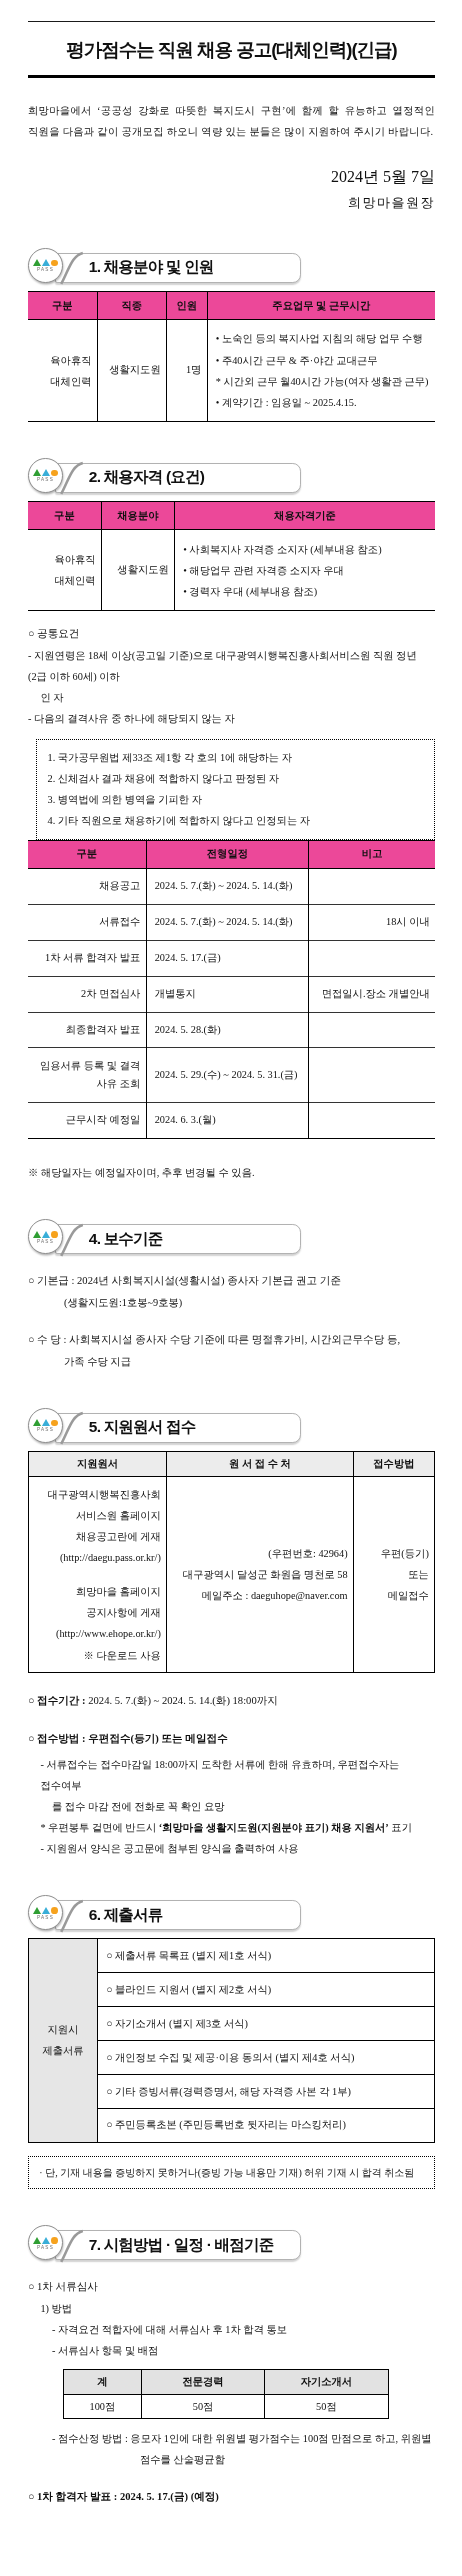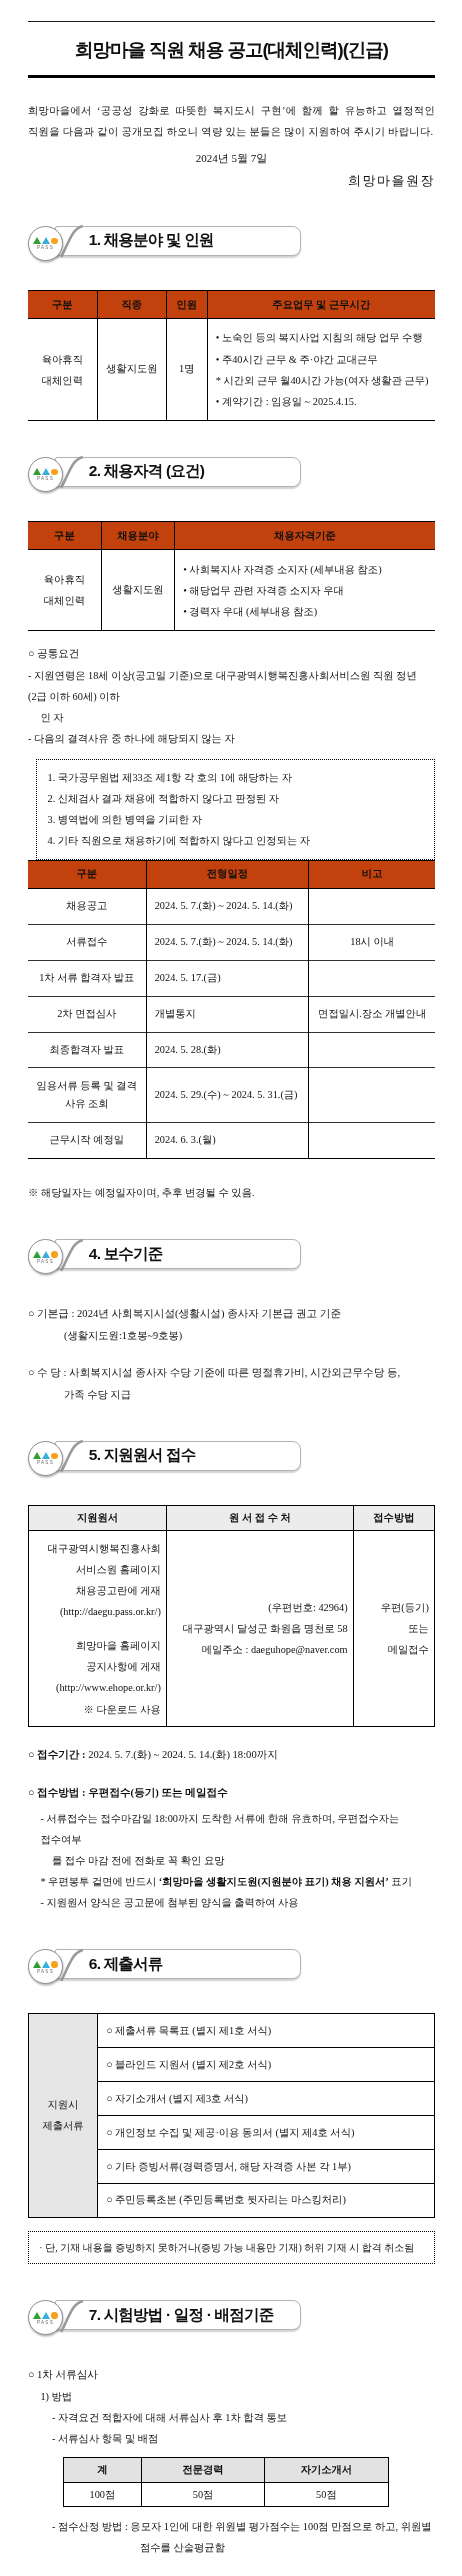--- a/index.html
+++ b/index.html
@@ -4,39 +4,39 @@
 <style>
 *{margin:0;padding:0;box-sizing:border-box}
 html,body{background:#fff}
 body{width:463px;font-family:"Liberation Serif","DejaVu Serif",serif;color:#101010}
 .page{width:463px;min-height:2808px;padding:17.5px 28px 36px;background:#fff}
 
 .top-rule{border:none;border-top:0.8px solid #1a1a1a;margin:3.1px 0 15.5px}
 .doc-title{font-family:"Liberation Sans","DejaVu Sans",sans-serif;font-size:18.5px;font-weight:800;text-align:center;letter-spacing:-1px;margin:0 0 13.4px}
 .title-rule{border-top:3.1px solid #000;margin:0 0 23px}
 .intro{font-size:10.3px;line-height:2.0;text-align:justify;word-break:keep-all;letter-spacing:0.3px}
-.doc-date{text-align:center;font-size:11px;margin-top:8px}
+.doc-date{text-align:right;font-size:16px;margin-top:24px}
 .doc-signer{text-align:right;font-size:13px;margin-top:6.2px;letter-spacing:1.5px}
 
-.sec-head{display:flex;align-items:flex-start;margin:36px 0 29px;position:relative}
+.sec-head{display:flex;align-items:flex-end;margin:36px 0 8px;position:relative}
 .badge{width:35px;height:35px;border:1.5px solid #8f8f8f;border-radius:50%;background:#fff;display:flex;flex-direction:column;align-items:center;justify-content:center;z-index:2;box-shadow:0.5px 1.5px 2.1px rgba(0,0,0,.3);flex:0 0 auto}
 .logo-row{display:flex;align-items:flex-end;gap:1px;height:7.7px}
 .tri{width:0;height:0;border-left:4.1px solid transparent;border-right:4.1px solid transparent;border-bottom:7.2px solid #2f9e33;display:inline-block}
 .tri.t-blue{border-bottom-color:#38aed8}
 .dot{width:6.7px;height:6.7px;border-radius:50%;background:#f6a21d;display:inline-block}
 .badge-label{font-family:"Liberation Sans","DejaVu Sans",sans-serif;font-size:4.6px;letter-spacing:1.3px;color:#6e6e6e;margin-top:1px}
 .sec-bar{height:30px;width:246px;margin-left:-8.2px;border:1px solid #b2b2b2;border-radius:2.1px 8.2px 8.2px 2.1px;background:#fff;display:flex;align-items:center;padding-left:33px;position:relative;box-shadow:0 1.5px 1.5px rgba(0,0,0,.18)}
 .swoosh{position:absolute;left:2.1px;top:-2.6px;height:34px;width:27px}
 .sec-title{font-family:"Liberation Sans","DejaVu Sans",sans-serif;font-size:15.5px;font-weight:800;letter-spacing:-0.8px;white-space:nowrap}
 
 table{border-collapse:collapse;width:100%;font-size:10.3px}
 th{font-weight:700}
 .tbl-open{border-top:1.8px solid #000;border-bottom:1.8px solid #000}
-.tbl-open th{background:#c2410c;border-bottom:1.3px solid #000;padding:6.7px 3.1px}
-.tbl-open td{padding:8.2px 5.2px;text-align:center;vertical-align:middle;line-height:1.8}
+.tbl-open th{background:#ec4899;border-bottom:1.3px solid #000;padding:6.7px 3.1px}
+.tbl-open td{padding:8.2px 5.2px;text-align:right;vertical-align:middle;line-height:1.8}
 .tbl-open th+th,.tbl-open td+td{border-left:0.8px solid #000}
 .tbl-open tbody tr+tr td{border-top:0.6px solid #333}
 .cell-left{text-align:left!important;padding-left:8.2px!important}
 
 .tbl-box{border:1.3px solid #000;margin-top:4.1px}
 .tbl-box th{background:#fff;border:0.6px solid #000;border-bottom:1.5px double #000;padding:5.2px;background:#ececec}
 .tbl-box td{border:0.6px solid #000;padding:6.2px 5.2px;text-align:right;vertical-align:middle;line-height:2.0}
 
 .tbl-docs{border:1.3px solid #000;margin-top:5.2px}
 .tbl-docs td{border:0.6px solid #000;padding:7.7px 8.2px;line-height:1.7}
@@ -58,21 +58,21 @@
 .mt8{margin-top:4.1px}.mt16{margin-top:8.2px}.mt24{margin-top:12.4px}.mt34{margin-top:17.5px}
 .note-line{font-size:10.3px;line-height:2.0;margin-top:24px}
 .small-gap{height:13.4px}
 </style>
 </head>
 <body>
 
 <div class="page">
 
   <hr class="top-rule">
-  <h1 class="doc-title">희망마을 직원 채용 공고(대체인력)(긴급)</h1>
+  <h1 class="doc-title">평가점수는 직원 채용 공고(대체인력)(긴급)</h1>
   <div class="title-rule"></div>
   <p class="intro">  희망마을에서 ‘공공성 강화로 따뜻한 복지도시 구현’에 함께 할 유능하고 열정적인 직원을 다음과 같이 공개모집 하오니 역량 있는 분들은 많이 지원하여 주시기 바랍니다.</p>
   <div class="doc-date">2024년 5월 7일</div>
   <div class="doc-signer">희망마을원장</div>
 
   <div class="sec-head">
     <div class="badge">
       <div class="logo-row">
           <span class="tri"></span>
           <span class="tri t-blue"></span>

